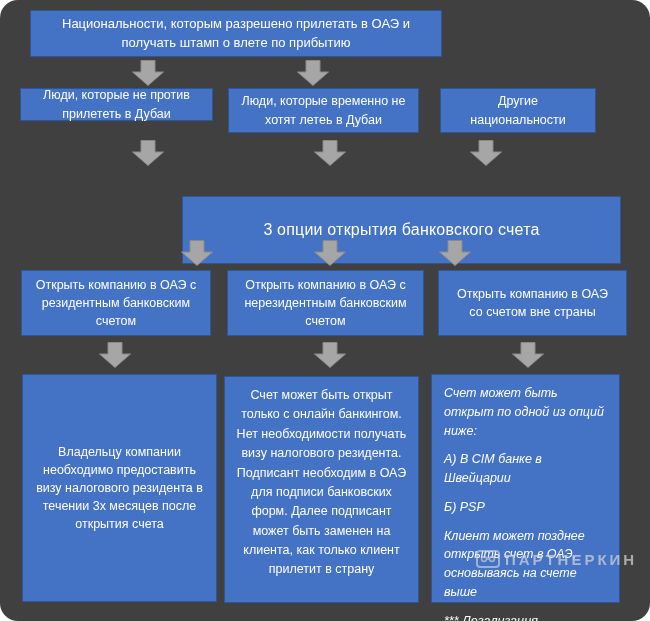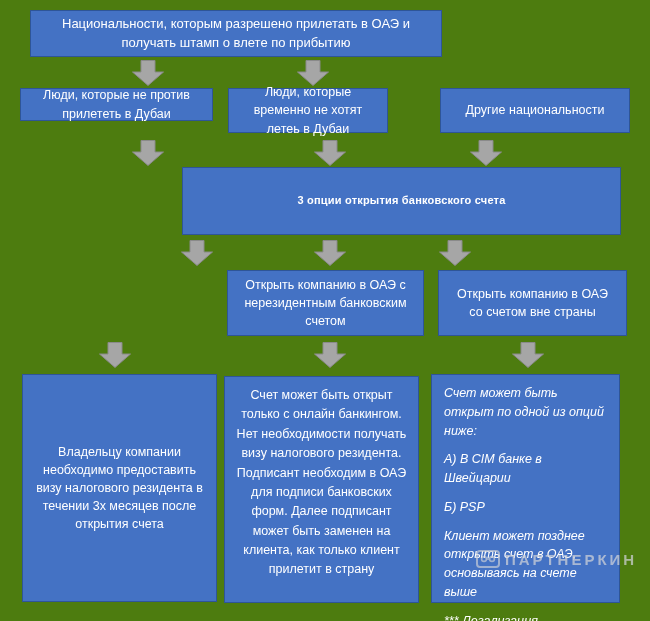--- a/index.html
+++ b/index.html
@@ -5,33 +5,33 @@
   :root{
     --box-fill:#4472c4;
     --box-border:#2e5597;
     --arrow-fill:#a6a6a6;
     --arrow-border:#8a8a8a;
     --text:#ffffff;
   }
   html,body{margin:0;padding:0;background:#ffffff;}
   body{font-family:"Liberation Sans",sans-serif;}
   .canvas{
-    position:relative;width:650px;height:621px;background:#4d7c0f;overflow:hidden;
+    position:relative;width:650px;height:621px;background:#404040;overflow:hidden;border-radius:18px;
   }
   .box{
     position:absolute;box-sizing:border-box;
     background:var(--box-fill);
     border:1.5px solid var(--box-border);
     color:var(--text);
     display:flex;align-items:center;justify-content:center;
     text-align:center;font-size:12.5px;line-height:1.45;
     padding:4px 10px;
   }
   .box--title{font-size:13px;}
-  .box--bold{font-weight:700;font-size:11px;letter-spacing:.2px;}
+  .box--bold{font-weight:400;font-size:16px;letter-spacing:.2px;margin-top:29px;}
   .box--mid-tall{align-items:flex-start;padding-top:9px;line-height:1.55;}
   .box--right-tall{
     flex-direction:column;align-items:flex-start;justify-content:flex-start;
     text-align:left;padding:9px 12px;line-height:1.5;
   }
   .box--right-tall p{margin:0 0 10px 0;}
   .box--right-tall p:last-child{margin-bottom:0;}
   .arrow{position:absolute;width:32px;height:26px;}
   .arrow svg{display:block;width:100%;height:100%;}
   .arrow polygon{fill:var(--arrow-fill);stroke:var(--arrow-border);stroke-width:1;}
@@ -56,22 +56,22 @@
         <polygon points="9,0.5 23,0.5 23,12 31.5,12 16,25.5 0.5,12 9,12"></polygon>
       </svg>
   </div>
   <div class="arrow" style="left:297px;top:60px;">
     <svg viewBox="0 0 32 26" preserveAspectRatio="none">
         <polygon points="9,0.5 23,0.5 23,12 31.5,12 16,25.5 0.5,12 9,12"></polygon>
       </svg>
   </div>
 
   <div class="box" style="left:20px;top:88px;width:193px;height:33px;">Люди, которые не против прилететь в Дубаи</div>
-  <div class="box" style="left:228px;top:88px;width:160px;height:45px;">Люди, которые временно не хотят летеь в Дубаи</div>
-  <div class="box" style="left:440px;top:88px;width:190px;height:45px;">Другие национальности</div>
+  <div class="box" style="left:228px;top:88px;width:191px;height:45px;">Люди, которые временно не хотят летеь в Дубаи</div>
+  <div class="box" style="left:440px;top:88px;width:156px;height:45px;">Другие национальности</div>
 
   <div class="arrow" style="left:132px;top:140px;">
     <svg viewBox="0 0 32 26" preserveAspectRatio="none">
         <polygon points="9,0.5 23,0.5 23,12 31.5,12 16,25.5 0.5,12 9,12"></polygon>
       </svg>
   </div>
   <div class="arrow" style="left:314px;top:140px;">
     <svg viewBox="0 0 32 26" preserveAspectRatio="none">
         <polygon points="9,0.5 23,0.5 23,12 31.5,12 16,25.5 0.5,12 9,12"></polygon>
       </svg>
@@ -93,20 +93,21 @@
     <svg viewBox="0 0 32 26" preserveAspectRatio="none">
         <polygon points="9,0.5 23,0.5 23,12 31.5,12 16,25.5 0.5,12 9,12"></polygon>
       </svg>
   </div>
   <div class="arrow" style="left:439px;top:240px;">
     <svg viewBox="0 0 32 26" preserveAspectRatio="none">
         <polygon points="9,0.5 23,0.5 23,12 31.5,12 16,25.5 0.5,12 9,12"></polygon>
       </svg>
   </div>
 
+  <div class="box" style="left:21px;top:270px;width:190px;height:66px;">Открыть компанию в ОАЭ с резидентным банковским счетом</div>
   <div class="box" style="left:438px;top:270px;width:189px;height:66px;">Открыть компанию в ОАЭ со счетом вне страны</div>
   <div class="box" style="left:227px;top:270px;width:197px;height:66px;">Открыть компанию в ОАЭ с нерезидентным банковским счетом</div>
 
   <div class="arrow" style="left:99px;top:342px;">
     <svg viewBox="0 0 32 26" preserveAspectRatio="none">
         <polygon points="9,0.5 23,0.5 23,12 31.5,12 16,25.5 0.5,12 9,12"></polygon>
       </svg>
   </div>
   <div class="arrow" style="left:314px;top:342px;">
     <svg viewBox="0 0 32 26" preserveAspectRatio="none">

